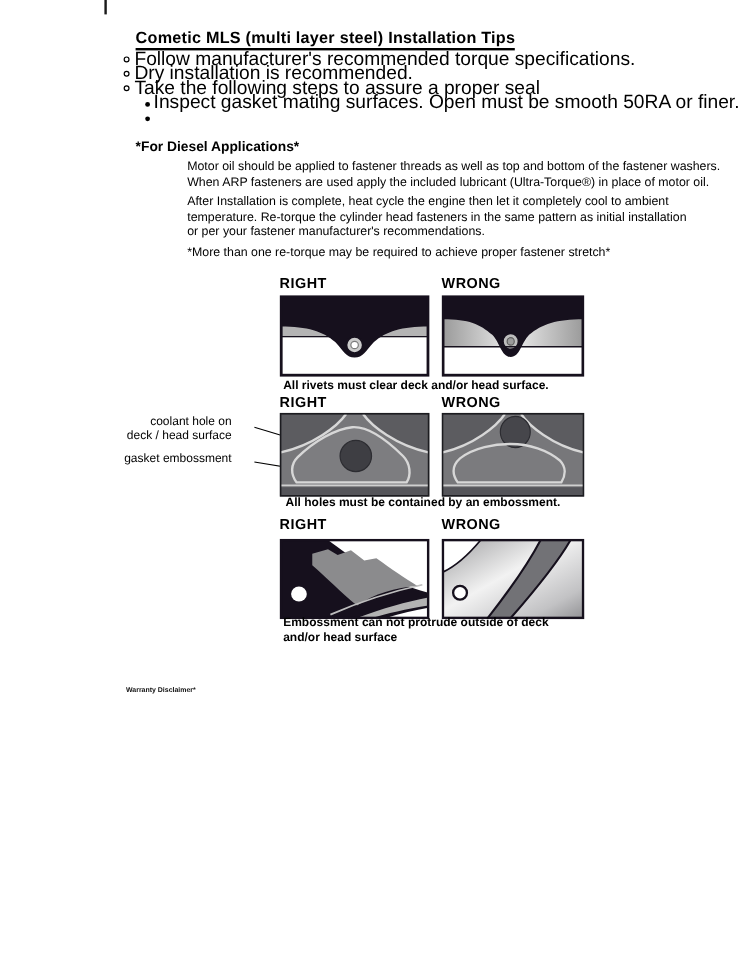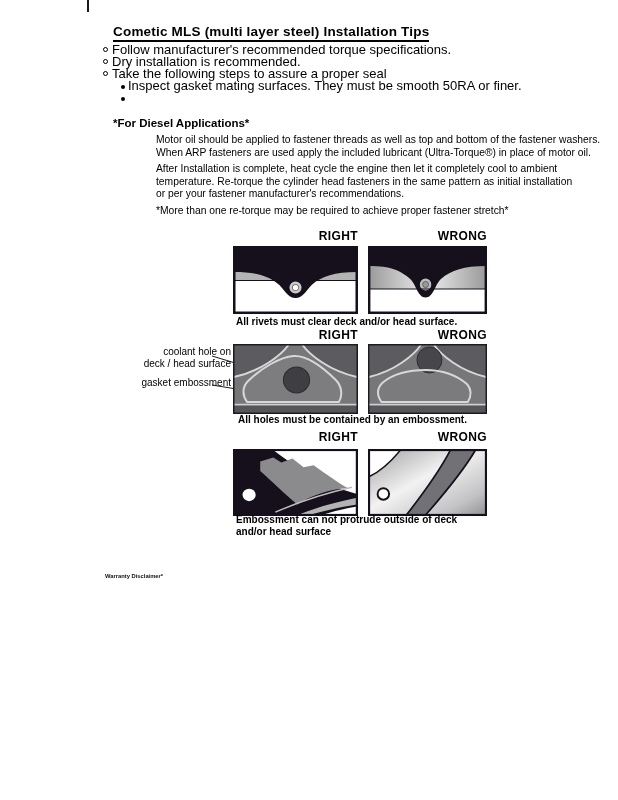--- a/index.html
+++ b/index.html
@@ -2,57 +2,57 @@
 <html><head>
 <meta charset="utf-8">
 <style>
   html,body{margin:0;padding:0;background:#ffffff;}
   .page{position:relative;width:618px;height:584px;background:#ffffff;overflow:hidden;
         font-family:"Liberation Sans",sans-serif;color:#000;}
   .abs{position:absolute;}
   .crop-mark{left:87px;top:0;width:1.5px;height:12px;background:#1a1a1a;}
   .title{left:113px;top:24px;font-size:13.5px;font-weight:bold;letter-spacing:.2px;
          border-bottom:2px solid #000;padding-bottom:1px;}
-  .tips{left:103px;top:44px;font-size:13px;line-height:12.1px;}
+  .tips{left:103px;top:44px;font-size:16px;line-height:12.1px;}
   .bullet-row{white-space:nowrap;}
   .sub{margin-left:18px;}
   .obullet{display:inline-block;width:3px;height:3px;border:1px solid #000;border-radius:50%;
            margin-right:4px;vertical-align:2px;}
   .fbullet{display:inline-block;width:4px;height:4px;background:#000;border-radius:50%;
            margin-right:3px;vertical-align:1.5px;}
   .diesel-heading{left:113px;top:117px;font-size:11.5px;font-weight:bold;}
   .para{left:113px;font-size:10.3px;line-height:12.6px;white-space:pre-line;margin-left:43px;}
   .p1{top:134px;} .p2{top:163px;} .pnote{top:205px;}
-  .fig-label{width:125px;text-align:right;font-size:12px;font-weight:bold;letter-spacing:.4px;}
+  .fig-label{width:125px;text-align:left;font-size:12px;font-weight:bold;letter-spacing:.4px;}
   .fl-l{left:233px;} .fl-r{left:368px;width:119px;}
   .r1{top:229px;} .r2{top:328px;} .r3{top:430px;}
   .caption{font-size:10px;font-weight:bold;white-space:pre-line;line-height:12.3px;}
   .cap1{left:236px;top:316px;} .cap2{left:238px;top:414px;} .cap3{left:236px;top:514px;}
-  .callout{right:387px;font-size:10px;line-height:11.8px;text-align:right;white-space:pre-line;}
+  .callout{right:425px;font-size:10px;line-height:11.8px;text-align:right;white-space:pre-line;}
   .co1{top:346px;} .co2{top:377px;}
   .fig{display:block;}
   .fine{left:105px;font-size:5.8px;line-height:6.85px;white-space:pre;color:#111;}
   .fine-h{top:573px;font-weight:bold;}
   .fp1{top:585px;} .fp2{top:621px;} .fp3{top:656px;} .fp4{top:669px;} .fp5{top:706px;} .fp6{top:728px;}
   .page-code{left:388px;top:759px;font-size:15px;letter-spacing:.4px;}
 </style>
 </head>
 <body>
 
 <div class="page">
 
   <div class="abs crop-mark"></div>
 
   <div class="abs title">Cometic MLS (multi layer steel) Installation Tips</div>
 
   <div class="abs tips">
     <div class="bullet-row"><span class="obullet"></span><span>Follow manufacturer's recommended torque specifications.</span></div>
     <div class="bullet-row"><span class="obullet"></span><span>Dry installation is recommended.</span></div>
     <div class="bullet-row"><span class="obullet"></span><span>Take the following steps to assure a proper seal</span></div>
-    <div class="bullet-row sub"><span class="fbullet"></span><span>Inspect gasket mating surfaces.  They must be smooth 50RA or finer.</span></div>
+    <div class="bullet-row sub"><span class="fbullet"></span><span>Inspect gasket mating surfaces.  Open must be smooth 50RA or finer.</span></div>
     <div class="bullet-row sub"><span class="fbullet"></span></div>
   </div>
 
   <div class="abs diesel-heading">*For Diesel Applications*</div>
   <div class="abs para p1">Motor oil should be applied to fastener threads as well as top and bottom of the fastener washers.
 When ARP fasteners are used apply the included lubricant (Ultra-Torque®) in place of motor oil.</div>
   <div class="abs para p2">After Installation is complete, heat cycle the engine then let it completely cool to ambient
 temperature. Re-torque the cylinder head fasteners in the same pattern as initial installation
 or per your fastener manufacturer's recommendations.</div>
   <div class="abs para pnote">*More than one re-torque may be required to achieve proper fastener stretch*</div>

